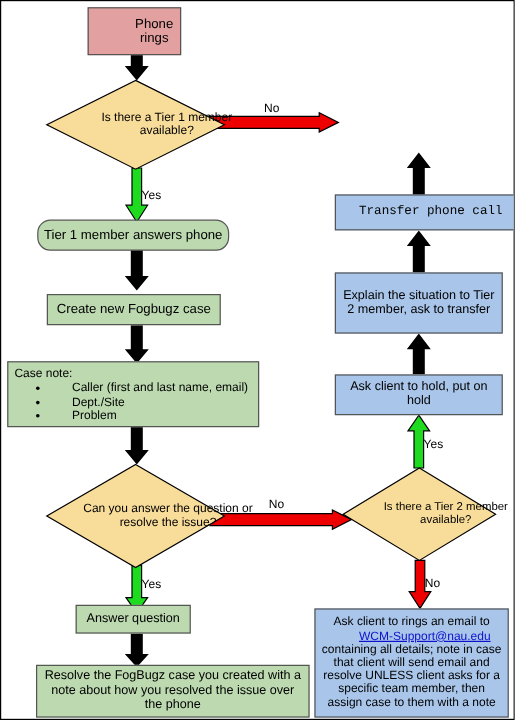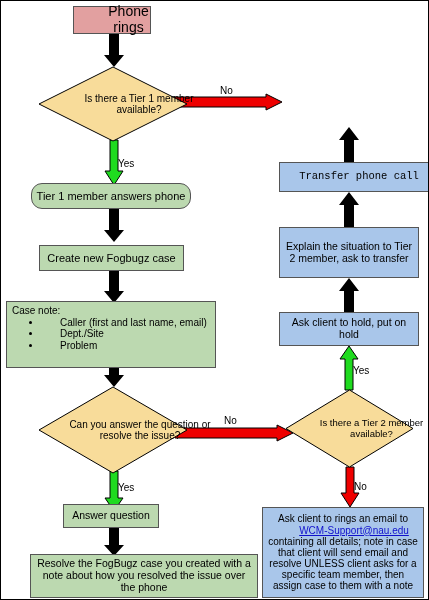--- a/index.html
+++ b/index.html
@@ -183,40 +183,40 @@
     </svg>
   </div>
 
   <div class="edge-label" style="left:219px; top:84px; font-size:10px;">No</div>
   <div class="edge-label" style="left:117px; top:157px; font-size:10px;">Yes</div>
   <div class="edge-label" style="left:223px; top:414px; font-size:10px;">No</div>
   <div class="edge-label" style="left:117px; top:481px; font-size:10px;">Yes</div>
   <div class="edge-label" style="left:352px; top:364px; font-size:10px;">Yes</div>
   <div class="edge-label" style="left:353px; top:480px; font-size:10px;">No</div>
 
-  <div class="node box box-pink" style="left:72px; top:5px; width:78px; height:28px; font-size:14px;padding-left:33px;">
+  <div class="node box box-pink" style="left:72px; top:5px; width:78px; height:40px; font-size:11px;padding-left:33px;">
     <span class="inner-text">Phone rings</span>
   </div>
 
   <div class="diamond-wrap" style="left:38px; top:66px; width:148px; height:74px;">
     <svg width="148" height="74" viewBox="0 0 148 74">
       <polygon points="74,0 148,37 74,74 0,37" fill="#f8dc9a" stroke="#000000" stroke-width="1"></polygon>
     </svg>
     <div class="diamond-label" style="font-size:10px; padding:0 26px;">Is there a Tier 1 member available?</div>
   </div>
 
   <div class="node box box-green" style="left:30px; top:182px; width:160px; height:26px; font-size:11px;border-radius:11px;">
     <span class="inner-text">Tier 1 member answers phone</span>
   </div>
 
   <div class="node box box-green" style="left:38px; top:244px; width:145px; height:26px; font-size:11px;">
     <span class="inner-text">Create new Fogbugz case</span>
   </div>
 
-  <div class="node box box-green" style="left:5px; top:300px; width:210px; height:67px; font-size:10px; align-items:flex-start;">
+  <div class="node box box-green" style="left:5px; top:300px; width:210px; height:55px; font-size:10px; align-items:flex-end;">
     <div class="caselist">
       <div class="ctitle">Case note:</div>
       <ul>
         <li>Caller (first and last name, email)</li>
         <li>Dept./Site</li>
         <li>Problem</li>
       </ul>
     </div>
   </div>
 

